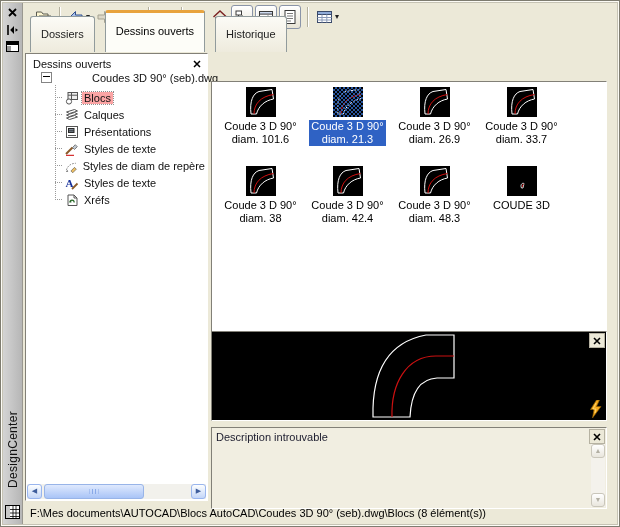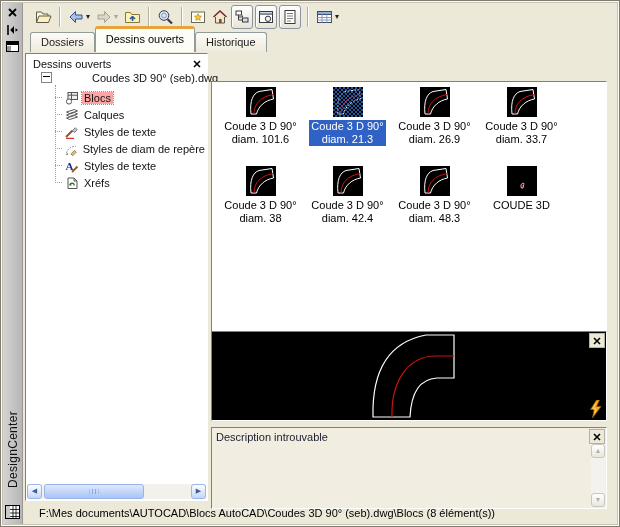--- a/index.html
+++ b/index.html
@@ -19,22 +19,22 @@
   .strip-grid{position:absolute;bottom:5px;left:2px;}
   
   .toolbar{position:absolute;left:23px;top:3px;right:3px;height:27px;display:flex;align-items:center;padding-left:9px;}
   .tb-btn{display:flex;align-items:center;padding:3px 2px;border:1px solid transparent;border-radius:3px;cursor:pointer}
   .tb-btn.toggled{border:1px solid #8a94a8;background:linear-gradient(#ffffff,#e7e3d5);box-shadow:inset 1px 1px 0 #fff;margin-right:2px}
   .drop{font-size:8px;color:#222;margin-left:2px;line-height:8px}
   .drop.dis{color:#a9a696}
   .sep{width:0;height:20px;border-left:1px solid #b4b09e;border-right:1px solid #fff;margin:0 4px}
   
   .tabs{position:absolute;left:23px;top:29px;height:23px;display:flex;align-items:flex-end;padding-left:7px;z-index:3}
-  .tab{height:19px;line-height:18px;padding:0 10px;background:linear-gradient(#fcfbf6,#eeebdd);
-    border:1px solid #919b9c;border-bottom:none;border-radius:3px 3px 0 0;margin-right:0;cursor:pointer;color:#222}
+  .tab{height:19px;line-height:18px;padding:8px 10px;background:linear-gradient(#fcfbf6,#eeebdd);
+    border:1px solid #919b9c;border-bottom:none;border-radius:3px 3px 0 0;margin-right:10px;cursor:pointer;color:#222}
   .tab.active{height:23px;line-height:20px;background:#fdfdf8;border-top:3px solid #e8a33d;z-index:4;color:#000}
   
   .sunken{border:1px solid;border-color:#828077 #ffffff #ffffff #828077;box-sizing:border-box}
   
   .tree-panel{position:absolute;left:25px;top:53px;width:183px;height:448px;background:#fff;}
   .tree-header{height:17px;display:flex;align-items:center;padding:1px 4px 0 7px;}
   .tree-header .hl{flex:1}
   .tree-close{width:12px;height:12px;display:flex;align-items:center;justify-content:center;cursor:pointer}
   .tree-row{display:flex;align-items:flex-start;height:17px;gap:20px;padding-left:15px;cursor:pointer;white-space:nowrap}
   .expander{width:9px;height:9px;border:1px solid #848484;background:#fff;position:relative;flex:0 0 auto}
@@ -66,21 +66,21 @@
   .preview-panel{position:absolute;left:211px;top:331px;width:396px;height:90px;background:#000}
   .panel-close{position:absolute;top:1px;right:1px;width:14px;height:13px;background:#ece9d8;
     border:1px solid #b6b2a2;display:flex;align-items:center;justify-content:center;cursor:pointer;z-index:5}
   .bolt{position:absolute;right:4px;bottom:2px}
   .desc-panel{position:absolute;left:211px;top:427px;width:396px;height:82px;background:#f1eee1}
   .desc-text{position:absolute;left:4px;top:3px;right:20px;color:#1c1c2e}
   .vscroll{position:absolute;top:16px;bottom:1px;right:1px;width:14px;background:#f4f2ec;display:flex;flex-direction:column;justify-content:space-between}
   .vsb-btn{width:14px;height:14px;box-sizing:border-box;background:linear-gradient(#ffffff,#e9e6dd);
     border:1px solid #c9c6ba;border-radius:3px;color:#b3b0a4;font-size:7px;line-height:11px;text-align:center;cursor:pointer}
   
-  .statusbar{position:absolute;left:23px;right:3px;top:503px;height:21px;line-height:20px;padding-left:16px;color:#000;
+  .statusbar{position:absolute;left:23px;right:3px;top:503px;height:21px;line-height:20px;padding-left:7px;color:#000;
     white-space:nowrap;overflow:hidden}
 </style>
 </head>
 <body>
 
 <div class="window">
 
   <div class="strip">
     <div class="strip-btn">
       <svg width="9" height="9" viewBox="0 0 9 9">
@@ -222,20 +222,29 @@
           </svg>
         <span class="k-label">Blocs</span>
       </div>
       <div class="k-row">
         <svg width="14" height="14" viewBox="0 0 14 14">
             <path d="M1.5 4 L9.5 1.5 12.5 3 4.5 5.5Z" fill="#fff" stroke="#555"></path>
             <path d="M1.5 7 L9.5 4.5 12.5 6 4.5 8.5Z" fill="#fff" stroke="#555"></path>
             <path d="M1.5 10 L9.5 7.5 12.5 9 4.5 11.5Z" fill="#fff" stroke="#555"></path>
           </svg>
         <span class="k-label">Calques</span>
+      </div>
+      <div class="k-row">
+        <svg width="14" height="14" viewBox="0 0 14 14">
+            <rect x="1.5" y="1.5" width="11" height="11" fill="#fff" stroke="#555"></rect>
+            <rect x="3" y="3" width="6.5" height="5" fill="#2a2a2a"></rect>
+            <path d="M4 4.6h4.5M4 6.2h4.5" stroke="#9ab" stroke-width=".8"></path>
+            <path d="M3 10.5h8" stroke="#555"></path>
+          </svg>
+        <span class="k-label">Présentations</span>
       </div>
       <div class="k-row">
         <svg width="14" height="14" viewBox="0 0 14 14">
             <path d="M1 12 L7.5 5.5" stroke="#8a5a2a" stroke-width="2"></path>
             <path d="M7.5 5.5 l2.8-2.8 2 2-2.8 2.8Z" fill="#c0c8d0" stroke="#555" stroke-width=".7"></path>
             <path d="M1 13.3 h8" stroke="#c00"></path>
           </svg>
         <span class="k-label">Styles de texte</span>
       </div>
       <div class="k-row">

